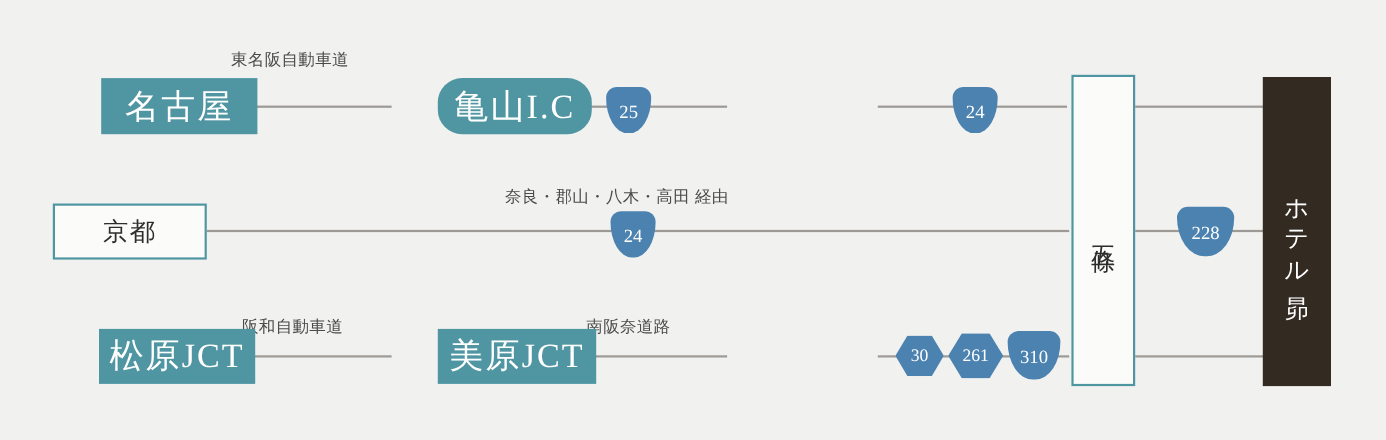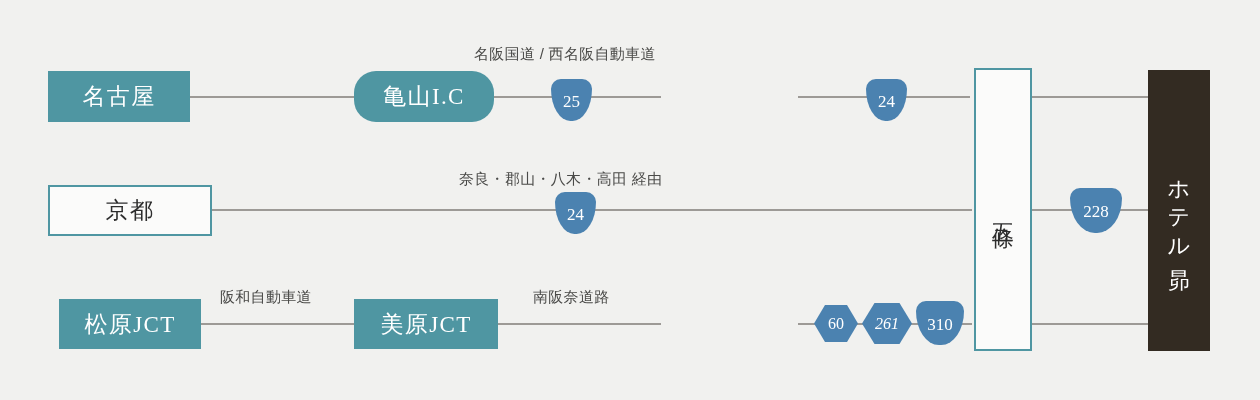--- a/index.html
+++ b/index.html
@@ -31,21 +31,22 @@
     position: absolute;
     box-sizing: border-box;
     display: flex;
     align-items: center;
     justify-content: center;
     letter-spacing: 0.06em;
   }
   .node.filled {
     background: #4f96a2;
     color: #ffffff;
-    font-size: 23px;
+    font-size: 31px;
+    margin-left: 44px;
   }
   .node.outlined {
     background: #fbfbfa;
     border: 2px solid #4f96a2;
     color: #2d2d2d;
     font-size: 23px;
   }
   .node.dark {
     background: #332b22;
     color: #ffffff;
@@ -109,50 +110,50 @@
   <div class="line" style="left:1031px; top:96px; width:119px;"></div>
 
   <div class="line" style="left:188px; top:209px; width:784px;"></div>
   <div class="line" style="left:1031px; top:209px; width:119px;"></div>
 
   <div class="line" style="left:188px; top:323px; width:168px;"></div>
   <div class="line" style="left:493px; top:323px; width:168px;"></div>
   <div class="line" style="left:798px; top:323px; width:174px;"></div>
   <div class="line" style="left:1031px; top:323px; width:119px;"></div>
 
-  <div class="rlabel" style="left:474px; top:45px;">名阪国道 / 西名阪自動車道</div>
+  <div class="rlabel" style="left:210px; top:45px;">東名阪自動車道</div>
 
   <div class="node filled" style="left:48px; top:71px; width:142px; height:51px;">名古屋</div>
   <div class="node filled" style="left:354px; top:71px; width:140px; height:51px;border-radius:22px;">亀山I.C</div>
 
   <div class="shield national" style="left:551px; top:79px; width:41px; height:42px; font-size:17px;">
     <span>25</span>
   </div>
   <div class="shield national" style="left:866px; top:79px; width:41px; height:42px; font-size:17px;">
     <span>24</span>
   </div>
 
   <div class="rlabel" style="left:459px; top:170px;">奈良・郡山・八木・高田 経由</div>
 
-  <div class="node outlined" style="left:48px; top:185px; width:164px; height:51px;">京都</div>
+  <div class="node outlined" style="left:48px; top:185px; width:140px; height:51px;">京都</div>
 
   <div class="shield national" style="left:555px; top:192px; width:41px; height:42px; font-size:17px;">
     <span>24</span>
   </div>
 
   <div class="rlabel" style="left:220px; top:288px;text-align:center;">阪和自動車道</div>
   <div class="rlabel" style="left:533px; top:288px;">南阪奈道路</div>
 
-  <div class="node filled" style="left:59px; top:299px; width:142px; height:50px;text-align:right;">松原JCT</div>
+  <div class="node filled" style="left:46px; top:299px; width:142px; height:50px;text-align:right;">松原JCT</div>
   <div class="node filled" style="left:354px; top:299px; width:144px; height:50px;">美原JCT</div>
 
   <div class="shield hex" style="left:814px; top:305px; width:44px; height:37px; font-size:16px;">
-    <span>60</span>
+    <span>30</span>
   </div>
-  <div class="shield hex" style="left:862px; top:303px; width:50px; height:41px; font-size:16px;font-style:italic;">
+  <div class="shield hex" style="left:862px; top:303px; width:50px; height:41px; font-size:16px;">
     <span>261</span>
   </div>
   <div class="shield national" style="left:916px; top:301px; width:48px; height:44px; font-size:17px;">
     <span>310</span>
   </div>
 
   <div class="node outlined vertical" style="left:974px; top:68px; width:58px; height:283px; font-size:22px;">五條</div>
 
   <div class="shield national" style="left:1070px; top:188px; width:52px; height:45px; font-size:17px;">
     <span>228</span>

